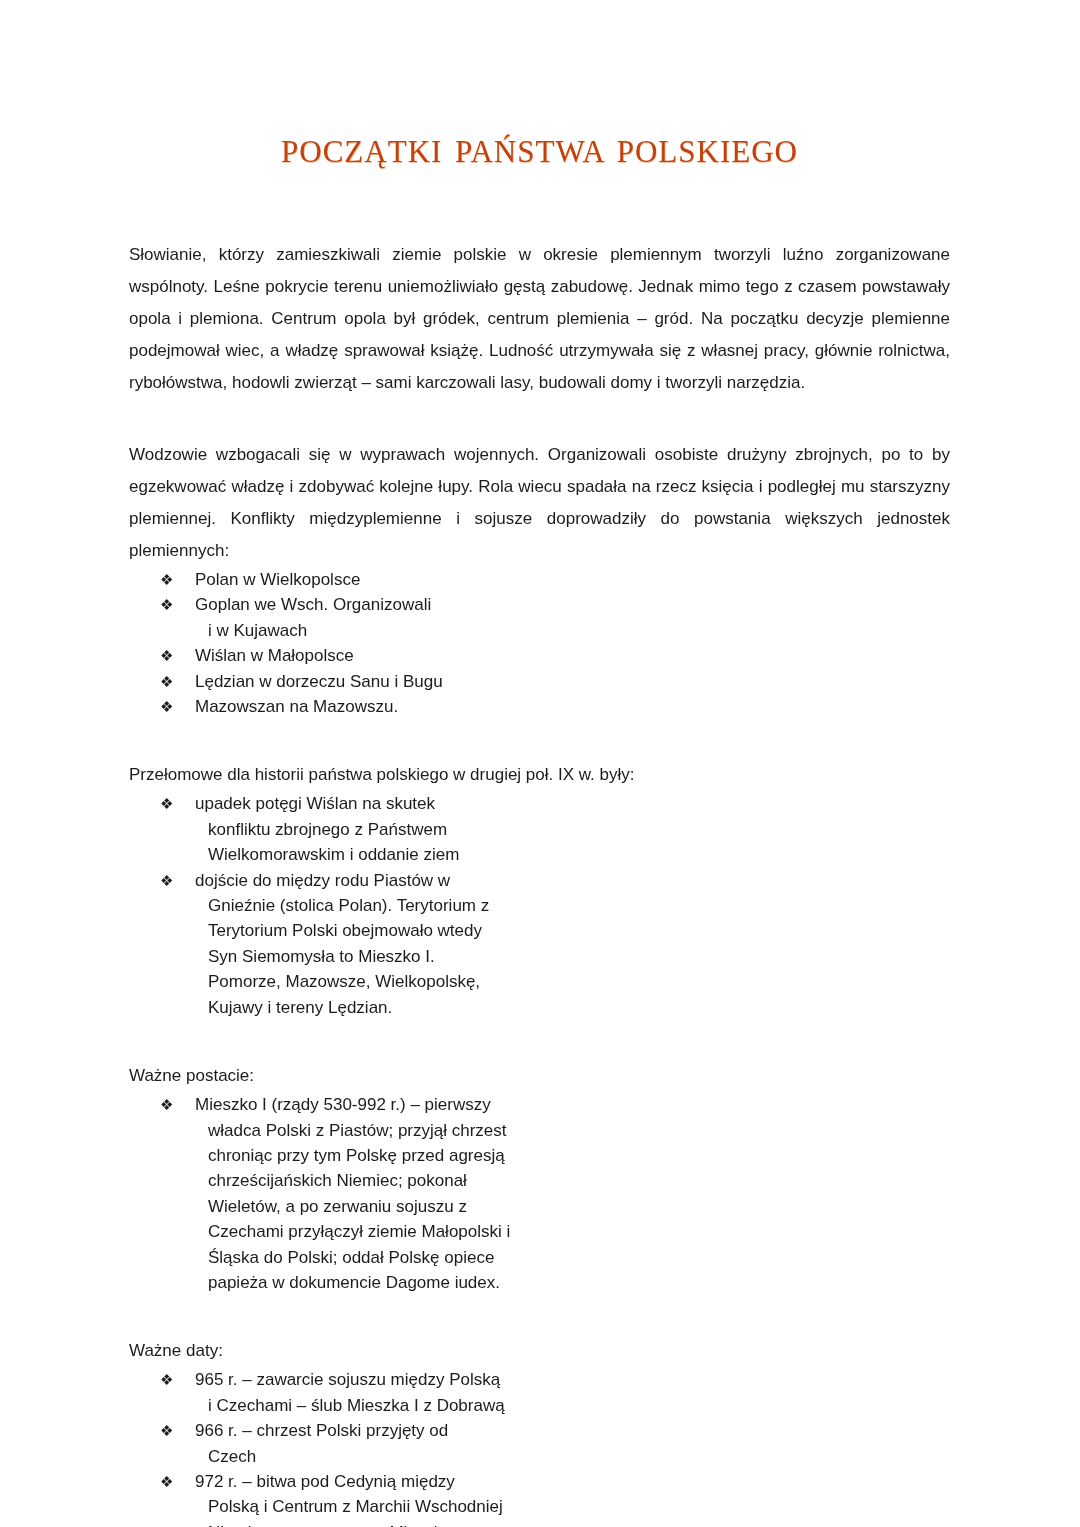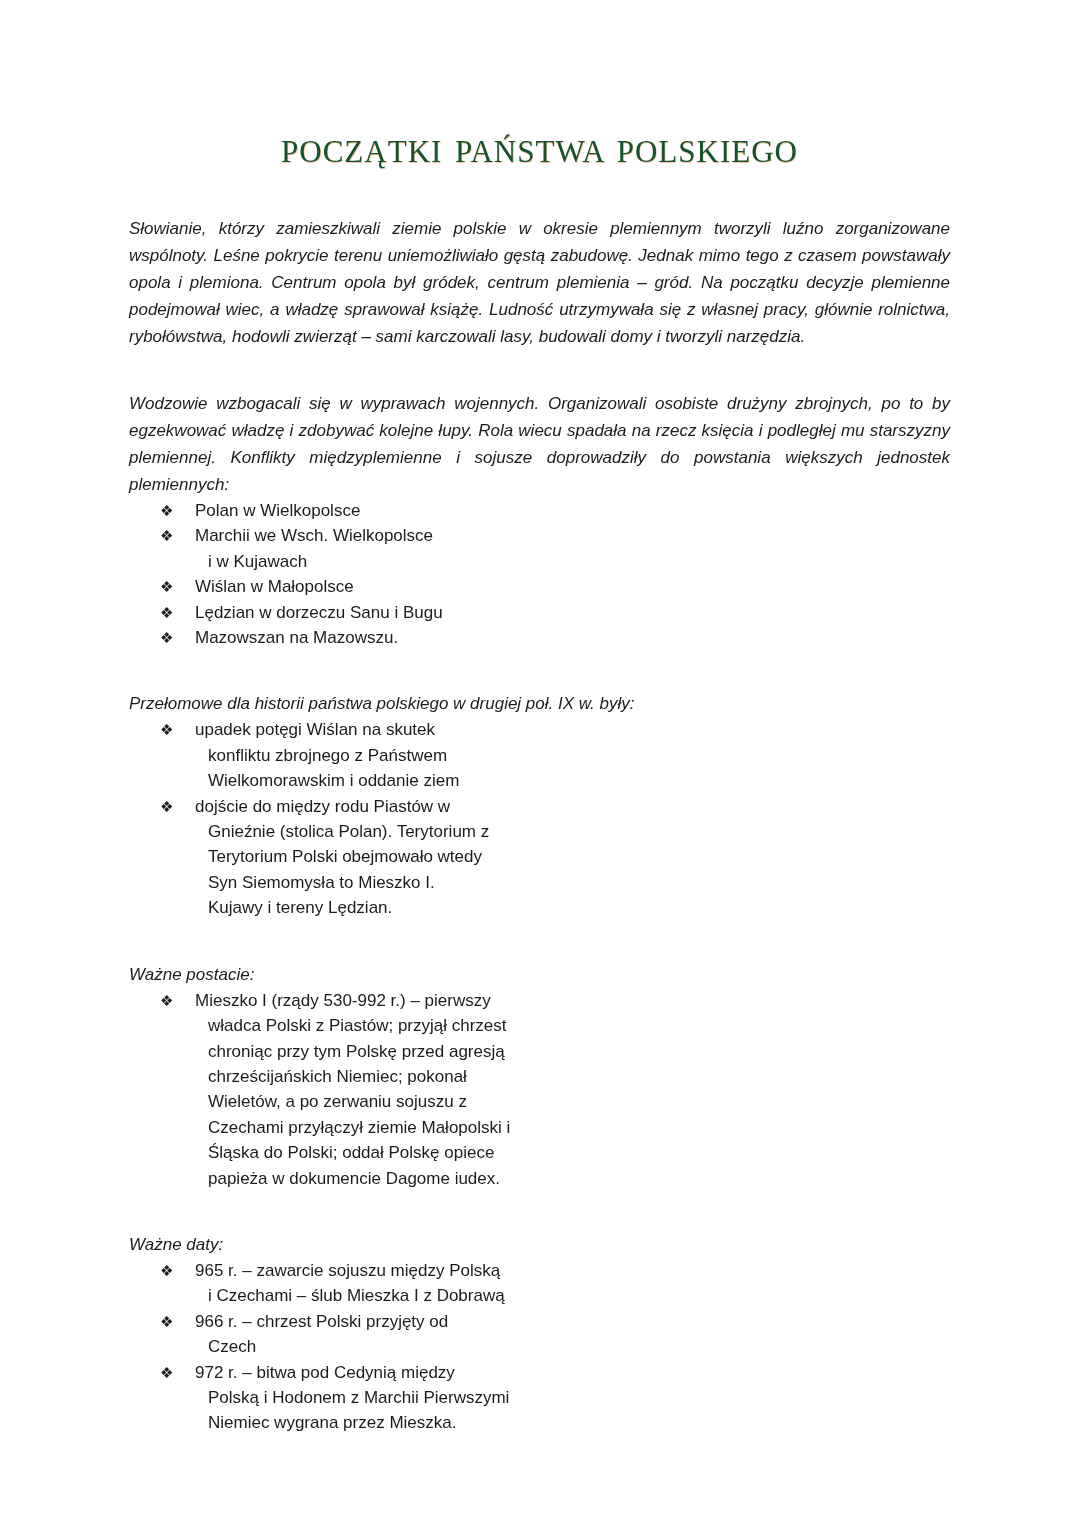--- a/index.html
+++ b/index.html
@@ -16,36 +16,35 @@
     font-family: "Liberation Sans", sans-serif;
     color: #1c1c1c;
   }
   .content {
     position: absolute;
     left: 129px;
     top: 0;
     width: 821px;
   }
   .doc-title {
-    margin: 136px 0 48px 0;
+    margin: 136px 0 72px 0;
     text-align: center;
     font-family: "Liberation Serif", serif;
     font-weight: normal;
     font-size: 31px;
     line-height: 1;
     letter-spacing: 1px;
     word-spacing: 4px;
-    color: #14532d;
+    color: #c2410c;
     text-shadow: 0.6px 0.6px 0 #f6c3a0;
   }
   .para {
     margin: 0 0 17px 0;
     font-size: 17px;
-    line-height: 27px;
-    font-style: italic;
+    line-height: 32px;
   }
   .justify { text-align: justify; }
   .mb0  { margin-bottom: 0; margin-top: 40px; }
   .list {
     margin: 0 0 18px 0;
     font-size: 17px;
     line-height: 25.4px;
   }
   .list.mb16 { margin-bottom: 16px; }
   .li-first {
@@ -73,21 +72,21 @@
 
     <p class="para justify">Słowianie, którzy zamieszkiwali ziemie polskie w okresie plemiennym tworzyli luźno zorganizowane wspólnoty. Leśne pokrycie terenu uniemożliwiało gęstą zabudowę. Jednak mimo tego z czasem powstawały opola i plemiona. Centrum opola był gródek, centrum plemienia – gród. Na początku decyzje plemienne podejmował wiec, a władzę sprawował książę. Ludność utrzymywała się z własnej pracy, głównie rolnictwa, rybołówstwa, hodowli zwierząt – sami karczowali lasy, budowali domy i tworzyli narzędzia.</p>
 
     <p class="para justify mb0">Wodzowie wzbogacali się w wyprawach wojennych. Organizowali osobiste drużyny zbrojnych, po to by egzekwować władzę i zdobywać kolejne łupy. Rola wiecu spadała na rzecz księcia i podległej mu starszyzny plemiennej. Konflikty międzyplemienne i sojusze doprowadziły do powstania większych jednostek plemiennych:</p>
 
     <div class="list">
         <div>
           <div class="li-first"><span class="bullet">❖</span><span>Polan w Wielkopolsce</span></div>
         </div>
         <div>
-          <div class="li-first"><span class="bullet">❖</span><span>Marchii we Wsch. Wielkopolsce</span></div>
+          <div class="li-first"><span class="bullet">❖</span><span>Goplan we Wsch. Organizowali</span></div>
           <div class="li-cont"><span>i w Kujawach</span></div>
         </div>
         <div>
           <div class="li-first"><span class="bullet">❖</span><span>Wiślan w Małopolsce</span></div>
         </div>
         <div>
           <div class="li-first"><span class="bullet">❖</span><span>Lędzian w dorzeczu Sanu i Bugu</span></div>
         </div>
         <div>
           <div class="li-first"><span class="bullet">❖</span><span>Mazowszan na Mazowszu.</span></div>
@@ -100,20 +99,21 @@
         <div>
           <div class="li-first"><span class="bullet">❖</span><span>upadek potęgi Wiślan na skutek</span></div>
           <div class="li-cont"><span>konfliktu zbrojnego z Państwem</span></div>
           <div class="li-cont"><span>Wielkomorawskim i oddanie ziem</span></div>
         </div>
         <div>
           <div class="li-first"><span class="bullet">❖</span><span>dojście do między rodu Piastów w</span></div>
           <div class="li-cont"><span>Gnieźnie (stolica Polan). Terytorium z</span></div>
           <div class="li-cont"><span>Terytorium Polski obejmowało wtedy</span></div>
           <div class="li-cont"><span>Syn Siemomysła to Mieszko I.</span></div>
+          <div class="li-cont"><span>Pomorze, Mazowsze, Wielkopolskę,</span></div>
           <div class="li-cont"><span>Kujawy i tereny Lędzian.</span></div>
         </div>
       </div>
 
     <p class="para mb0">Ważne postacie:</p>
 
     <div class="list mb16">
         <div>
           <div class="li-first"><span class="bullet">❖</span><span>Mieszko I (rządy 530-992 r.) – pierwszy</span></div>
           <div class="li-cont"><span>władca Polski z Piastów; przyjął chrzest</span></div>
@@ -132,19 +132,19 @@
         <div>
           <div class="li-first"><span class="bullet">❖</span><span>965 r. – zawarcie sojuszu między Polską</span></div>
           <div class="li-cont"><span>i Czechami – ślub Mieszka I z Dobrawą</span></div>
         </div>
         <div>
           <div class="li-first"><span class="bullet">❖</span><span>966 r. – chrzest Polski przyjęty od</span></div>
           <div class="li-cont"><span>Czech</span></div>
         </div>
         <div>
           <div class="li-first"><span class="bullet">❖</span><span>972 r. – bitwa pod Cedynią między</span></div>
-          <div class="li-cont"><span>Polską i Hodonem z Marchii Pierwszymi</span></div>
+          <div class="li-cont"><span>Polską i Centrum z Marchii Wschodniej</span></div>
           <div class="li-cont"><span>Niemiec wygrana przez Mieszka.</span></div>
         </div>
       </div>
 
   </div>
 </div>
 
 </body></html>

